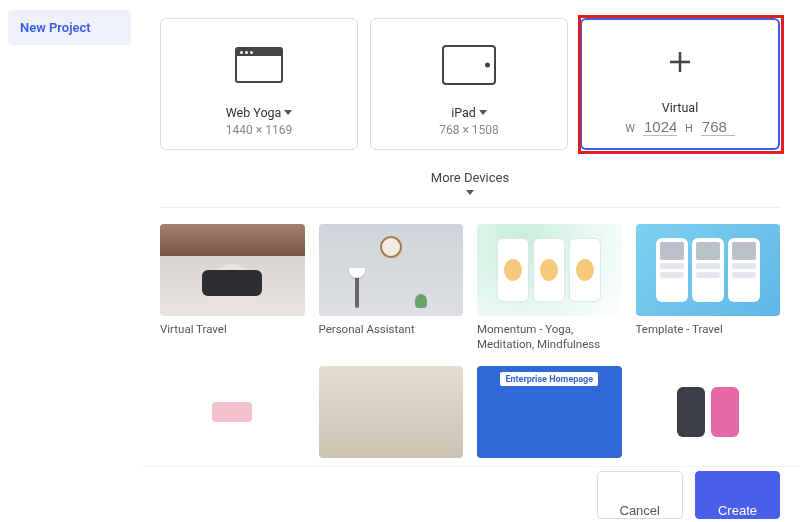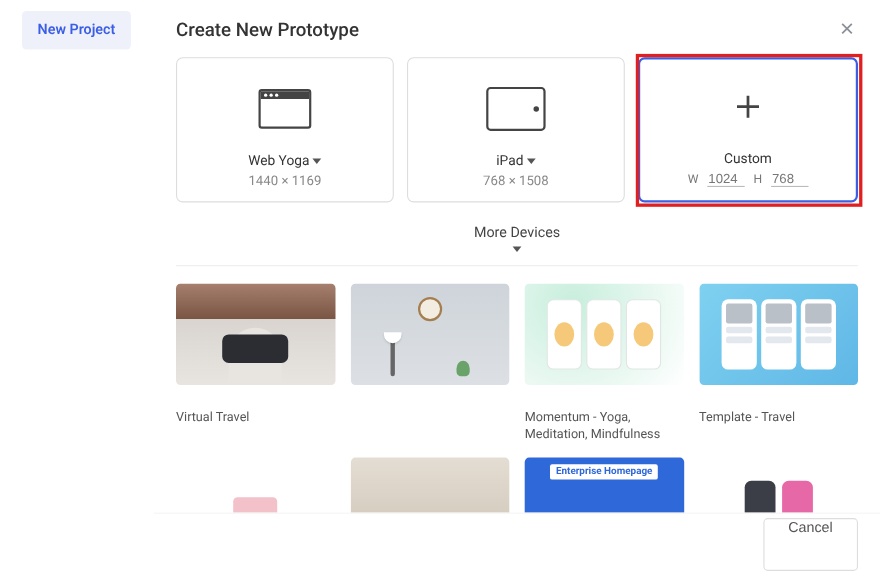--- a/index.html
+++ b/index.html
@@ -14,23 +14,22 @@
     position: relative;
   }
   .layout {
     display: flex;
     width: 100%;
     height: 100%;
   }
   
   .sidebar {
     width: 140px;
-    padding: 10px 20px;
+    padding: 10px 8px;
     border-right: 1px solid #fff;
-    text-align: center;
   }
   .sidebar-item {
     background: #eef1fa;
     color: #3b5ee6;
     font-weight: 600;
     font-size: 13px;
     padding: 10px 12px;
     border-radius: 4px;
     cursor: pointer;
   }
@@ -123,21 +122,21 @@
     gap: 8px;
     font-size: 11px;
     color: #777;
     margin-top: 3px;
     align-items: baseline;
   }
   .wh-input {
     width: 34px;
     border: none;
     border-bottom: 1px solid #bbb;
-    font-size: 12px;
+    font-size: 15px;
     color: #777;
     text-align: left;
     padding: 0 1px;
     outline: none;
     background: transparent;
   }
   
   .icon-phone {
     width: 28px; height: 46px;
     border: 2.5px solid #444; border-radius: 5px;
@@ -214,21 +213,21 @@
   .thumb {
     width: 100%;
     height: 92px;
     border-radius: 4px;
     position: relative;
     overflow: hidden;
   }
   .template-name {
     font-size: 11.5px;
     color: #555;
-    margin-top: 22px;
+    margin-top: 6px;
     line-height: 1.3;
   }
   
   .thumb-vr {
     background: linear-gradient(180deg, #a67f6e 0%, #7a5544 35%, #d9d4cf 35%, #e8e5e1 100%);
     display: flex; align-items: flex-end; justify-content: center;
   }
   .thumb-vr .head {
     width: 48px; height: 56px; background: #e8e5e1;
     border-radius: 24px 24px 0 0; position: relative; margin-bottom: -4px;
@@ -301,21 +300,21 @@
     gap: 12px;
     padding: 0 20px;
   }
   .btn {
     height: 48px;
     padding: 0 22px;
     border-radius: 4px;
     font-size: 13px;
     cursor: pointer;
     display: flex;
-    align-items: flex-start;
+    align-items: flex-end;
   }
   .btn-cancel {
     background: #fff;
     border: 1px solid #ddd;
     color: #555;
   }
   .btn-create {
     background: #4a5fe8;
     border: 1px solid #4a5fe8;
     color: #fff;
@@ -327,30 +326,20 @@
 
 <div class="layout">
 
   <aside class="sidebar">
     <div class="sidebar-item">
       <span>New Project</span>
     </div>
   </aside>
 
   <main class="main">
-    <div class="header-row">
-      <div class="title">Create New Prototype</div>
-      <div class="close-btn">
-        <span>
-          <svg viewBox="0 0 16 16" fill="none" stroke="currentColor" stroke-width="1.8">
-              <path d="M3 3l10 10M13 3L3 13"></path>
-            </svg>
-        </span>
-      </div>
-    </div>
 
     <div class="device-row">
 
 
       <div class="device-card">
         <div class="device-icon-wrap">
           <span class="icon-browser">
               <span class="dots">
                 <span></span>
                 <span></span>
@@ -379,21 +368,21 @@
       <div class="device-card selected">
         <div class="highlight-red"></div>
         <div class="device-icon-wrap">
           <span class="icon-plus">
             <svg viewBox="0 0 24 24" fill="none" stroke="currentColor" stroke-width="2">
                 <path d="M12 4v16M4 12h16"></path>
               </svg>
           </span>
         </div>
         <div class="device-label">
-          <span>Custom</span>
+          <span>Virtual</span>
         </div>
         <div class="wh-row">
           <span>W</span>
           <input class="wh-input" value="1024" style="">
           <span>H</span>
           <input class="wh-input" value="768" style="">
         </div>
       </div>
     </div>
 
@@ -413,20 +402,21 @@
             </div>
         </div>
         <div class="template-name">Virtual Travel</div>
       </div>
       <div class="template-item">
         <div class="thumb thumb-assist">
           <div class="clock"></div>
             <div class="lamp"></div>
             <div class="plant"></div>
         </div>
+        <div class="template-name">Personal Assistant</div>
       </div>
       <div class="template-item">
         <div class="thumb thumb-yoga">
           <div class="ph">
               <div class="blob"></div>
             </div>
             <div class="ph">
               <div class="blob"></div>
             </div>
             <div class="ph">
@@ -476,15 +466,18 @@
           <div class="pp a"></div>
             <div class="pp b"></div>
         </div>
       </div>
     </div>
 
     <div class="footer">
       <button class="btn btn-cancel">
         <span>Cancel</span>
       </button>
+      <button class="btn btn-create">
+        <span>Create</span>
+      </button>
     </div>
   </main>
 </div>
 
 </body></html>

